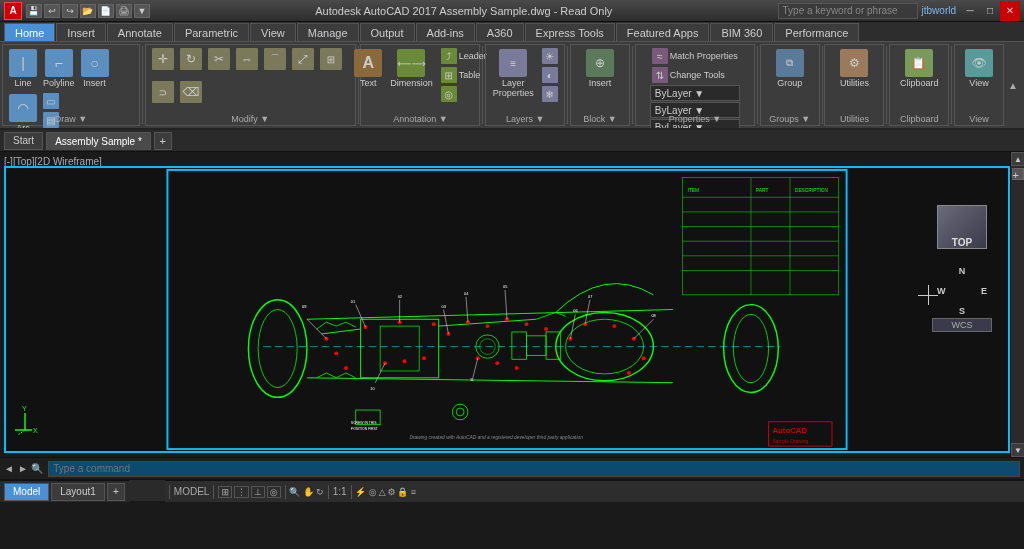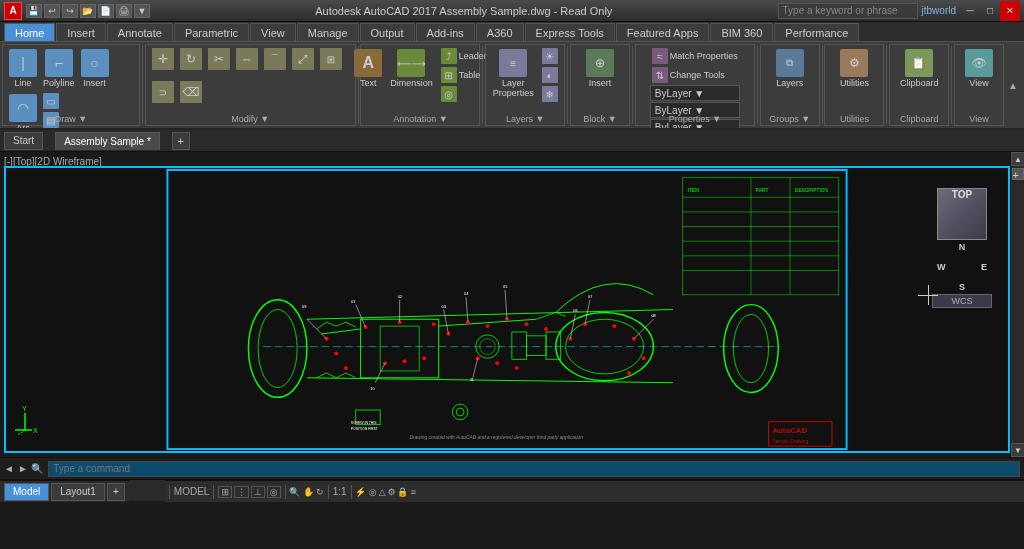--- a/index.html
+++ b/index.html
@@ -164,21 +164,21 @@
       cursor: pointer;
     }
 
     
     #tabbar {
       height: 22px;
       background: #2a2a2a;
       display: flex;
       align-items: center;
       padding: 0 4px;
-      gap: 12px;
+      gap: 3px;
       border-bottom: 1px solid #111;
     }
     .tab-item {
       height: 18px;
       padding: 0 8px;
       background: #3c3c3c;
       border: 1px solid #555;
       color: #ccc;
       font-size: 10px;
       cursor: pointer;
@@ -281,27 +281,27 @@
     }
     .layout-tab.active { background: #4a90d9; color: white; }
 
     
     .nav-cube-container {
       position: absolute;
       top: 20px; right: 16px;
       width: 60px; height: 100px;
     }
     .nav-cube {
-      width: 50px; height: 52px;
+      width: 50px; height: 44px;
       background: linear-gradient(135deg, #6a6a7a, #3a3a4a);
       border: 1px solid #888;
-      display: flex; align-items: flex-start; justify-content: center;
+      display: flex; align-items: flex-end; justify-content: center;
       color: #ddd; font-size: 10px; font-weight: bold;
       position: relative;
-      margin: 0 auto;
+      margin: 17px auto;
     }
     .nav-compass {
       width: 50px; height: 50px;
       position: relative;
       margin: 2px auto 0;
       display: flex; align-items: center; justify-content: center;
     }
     .compass-n, .compass-s, .compass-e, .compass-w {
       position: absolute; font-size: 9px; color: #ccc; font-weight: bold;
     }
@@ -572,21 +572,21 @@
     </div>
     <div class="ribbon-group-label">Properties ▼</div>
   </div>
 
   <div class="separator"></div>
 
   <div class="ribbon-group" style="min-width:60px;">
     <div class="ribbon-group-content" style="padding-bottom:12px;">
       <div class="ribbon-btn">
         <div class="icon-large icon-group" style="font-size:10px;">⧉</div>
-        <span class="btn-label">Layers</span>
+        <span class="btn-label">Group</span>
       </div>
     </div>
     <div class="ribbon-group-label">Groups ▼</div>
   </div>
 
   <div class="separator"></div>
 
   <div class="ribbon-group" style="min-width:60px;">
     <div class="ribbon-group-content" style="padding-bottom:12px;">
       <div class="ribbon-btn">

